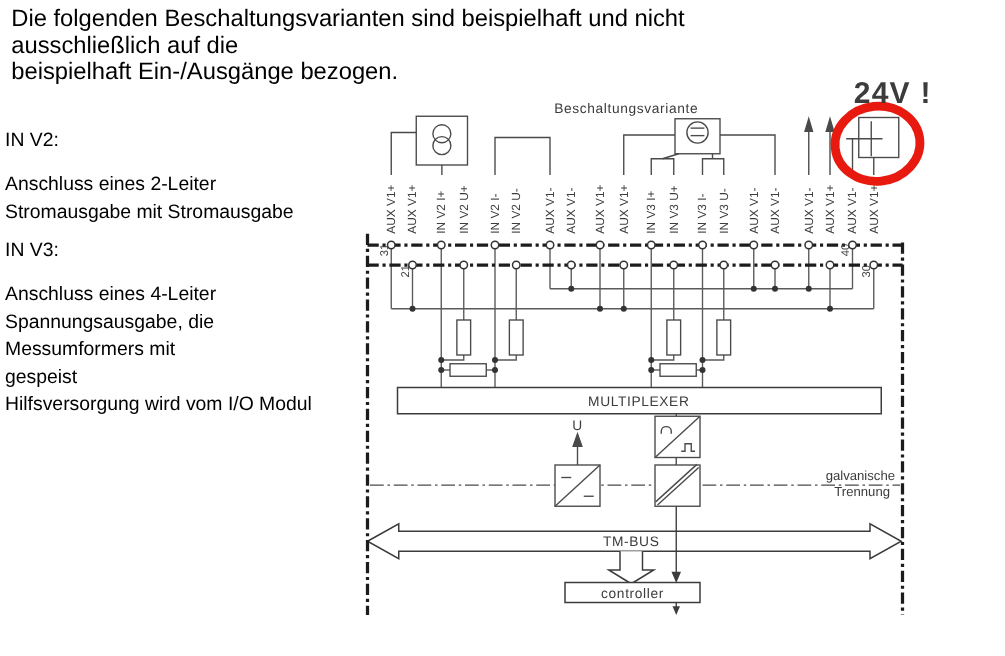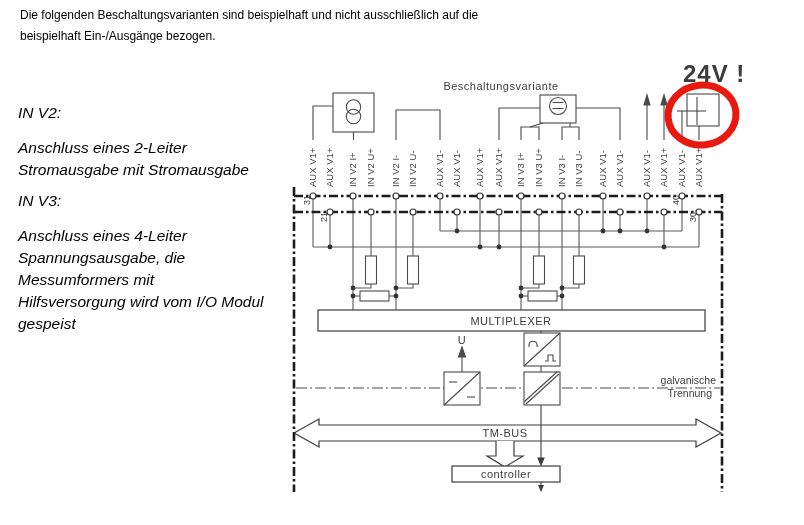--- a/index.html
+++ b/index.html
@@ -1,19 +1,19 @@
 <!DOCTYPE html>
 <html><head>
 <meta charset="utf-8">
 <style>
   html,body{margin:0;padding:0;background:#fff;}
   #page{position:relative;width:804px;height:525px;background:#ffffff;overflow:hidden;
         font-family:"Liberation Sans",sans-serif;color:#000;}
-  .intro{position:absolute;left:20px;top:5px;width:640px;font-size:12px;line-height:21px;}
-  .notes{position:absolute;left:18px;top:102px;width:260px;font-size:15.5px;line-height:22px;font-style:italic;}
+  .intro{position:absolute;left:9px;top:5px;width:640px;font-size:19px;line-height:21px;}
+  .notes{position:absolute;left:4px;top:102px;width:260px;font-size:15.5px;line-height:22px;}
   .notes .title{margin:0 0 5px 0;}
   .notes .para{margin:13px 0 9px 0;}
   svg{position:absolute;left:0;top:0;}
   svg text{font-family:"Liberation Sans",sans-serif;fill:#3c3c3c;}
   .tlabel{font-size:9.5px;}
   .tnum{font-size:9px;}
   .boxlabel{font-size:11px;letter-spacing:.5px;}
   .small{font-size:10.5px;}
   .red-text{font-size:24px;font-weight:bold;letter-spacing:1px;}
 </style>
@@ -31,22 +31,22 @@
     <div class="title">IN V2:</div>
     <div class="para">
       <div>Anschluss eines 2-Leiter</div>
       <div>Stromausgabe mit Stromausgabe</div>
     </div>
     <div class="title">IN V3:</div>
     <div class="para">
       <div>Anschluss eines 4-Leiter</div>
       <div>Spannungsausgabe, die</div>
       <div>Messumformers mit</div>
+      <div>gespeist</div>
       <div>Hilfsversorgung wird vom I/O Modul</div>
-      <div>gespeist</div>
     </div>
   </div>
 
   <svg width="804" height="525" viewBox="0 0 804 525">
 
     <text class="boxlabel" x="501" y="90" text-anchor="middle">Beschaltungsvariante</text>
 
     <g stroke="#4a4a4a" stroke-width="1.1" fill="none">
 
       <g>

